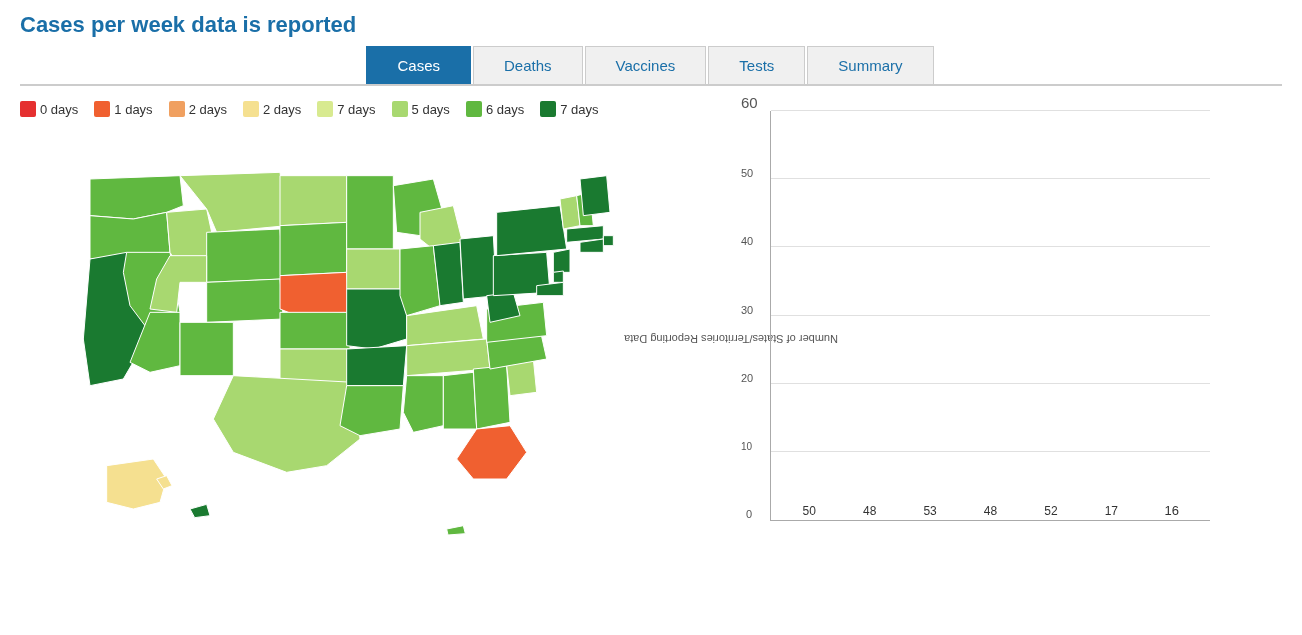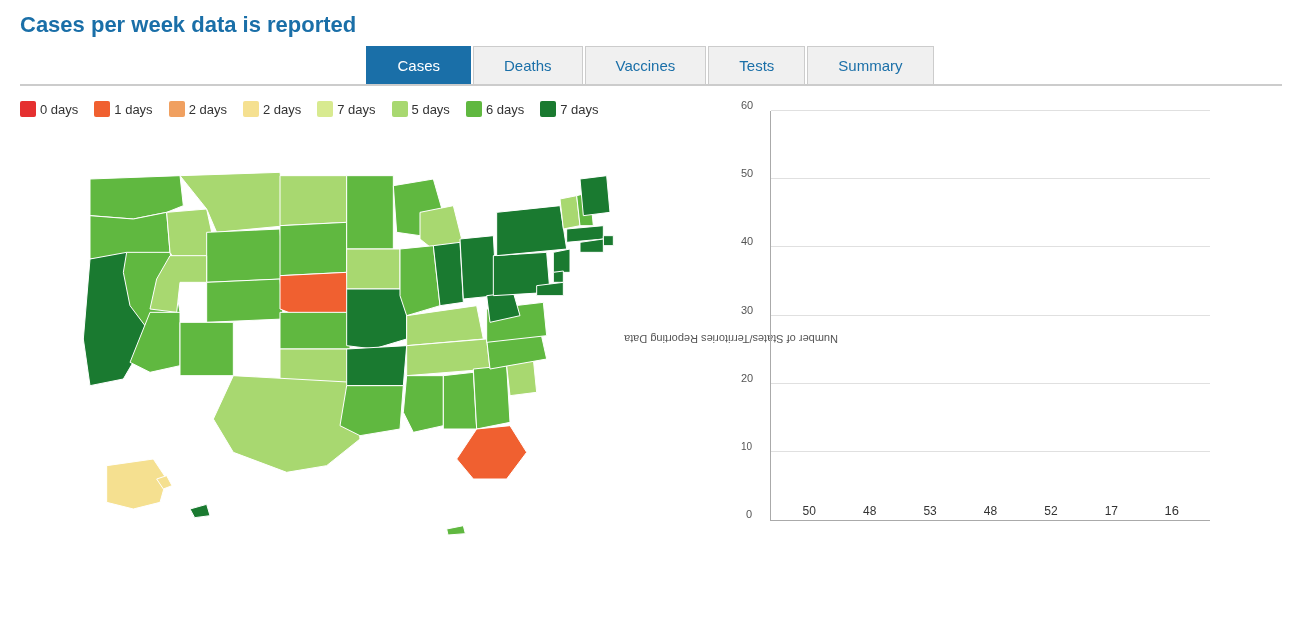--- a/index.html
+++ b/index.html
@@ -248,21 +248,21 @@
     <div style="position:relative; width:480px; height:460px; margin-left:20px;">
 
       <div style="position:absolute; left:2px; top:50%; transform:rotate(-90deg) translateX(-50%); transform-origin: left center; font-size:11px; color:#555; white-space:nowrap; writing-mode:horizontal-tb; width:200px; text-align:center; margin-top:-100px;">
         <span style="writing-mode:vertical-rl; text-orientation:mixed; transform:rotate(180deg); display:inline-block; font-size:11px; color:#555;">Number of States/Territories Reporting Data</span>
       </div>
 
       <div style="position:absolute; left:40px; top:10px; right:0; bottom:40px; border-left:1px solid #aaa; border-bottom:1px solid #aaa;">
 
         <div style="position:absolute; left:0; top:0; right:0; bottom:0;">
 
-          <div style="position:absolute; bottom:100%; left:-30px; font-size:11px; color:#555;">60</div>
+          <div style="position:absolute; bottom:100%; left:-30px; font-size:15px; color:#555;">60</div>
           <div style="position:absolute; bottom:100%; left:0; right:0; border-top:1px solid #e0e0e0;"></div>
 
           <div style="position:absolute; bottom:83.3%; left:-30px; font-size:11px; color:#555;">50</div>
           <div style="position:absolute; bottom:83.3%; left:0; right:0; border-top:1px solid #e0e0e0;"></div>
 
           <div style="position:absolute; bottom:66.7%; left:-30px; font-size:11px; color:#555;">40</div>
           <div style="position:absolute; bottom:66.7%; left:0; right:0; border-top:1px solid #e0e0e0;"></div>
 
           <div style="position:absolute; bottom:50%; left:-30px; font-size:11px; color:#555;">30</div>
           <div style="position:absolute; bottom:50%; left:0; right:0; border-top:1px solid #e0e0e0;"></div>

